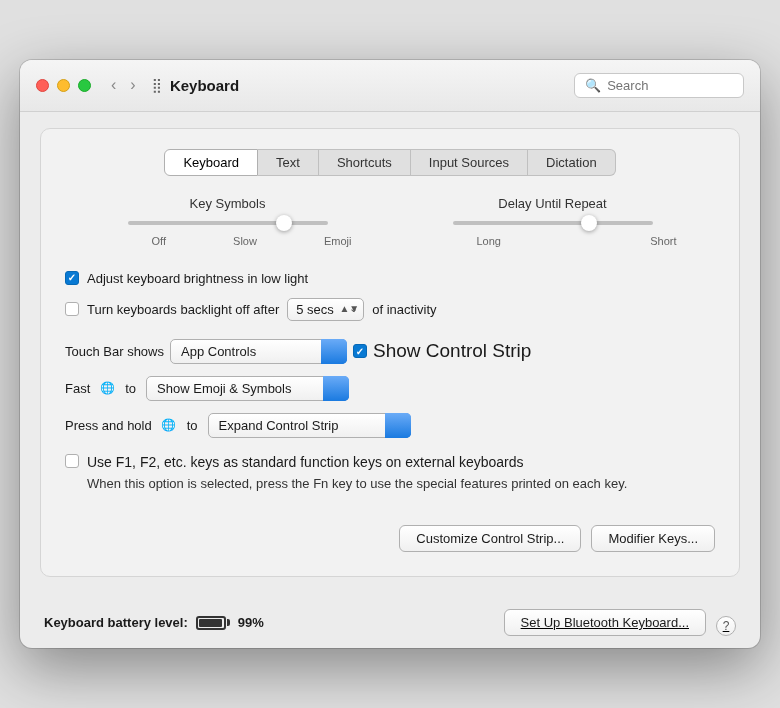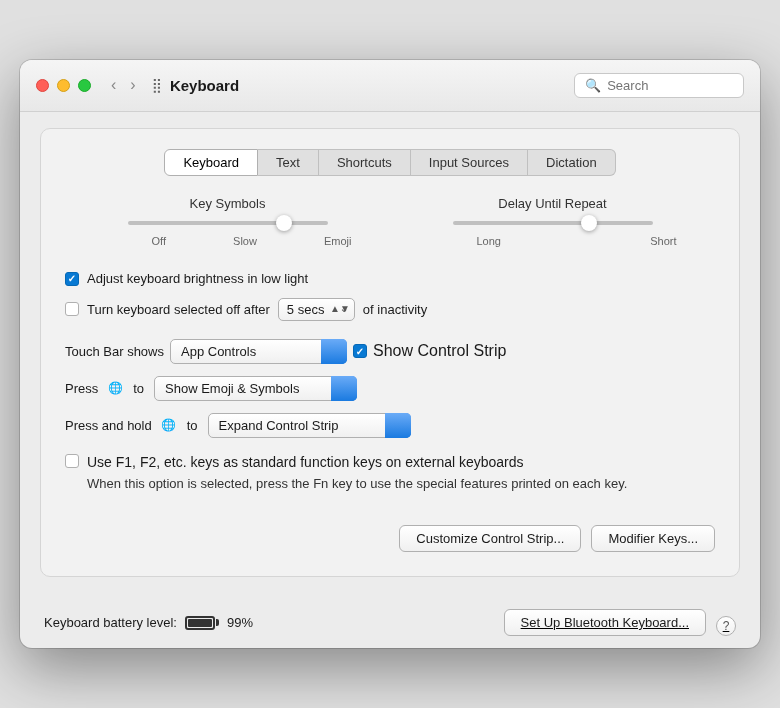--- a/index.html
+++ b/index.html
@@ -161,21 +161,21 @@
       display: flex;
       justify-content: space-between;
       width: 200px;
       font-size: 11px;
       color: #666;
       margin-left: 48px;
     }
     
     .checkbox-row {
       display: flex;
-      align-items: flex-end;
+      align-items: flex-start;
       gap: 8px;
       margin-bottom: 12px;
       font-size: 13px;
       color: #1a1a1a;
     }
     .checkbox {
       width: 14px;
       height: 14px;
       border-radius: 3px;
       border: 1px solid #b0b0b0;
@@ -284,21 +284,21 @@
       color: #1a1a1a;
       cursor: pointer;
       min-width: 160px;
       outline: none;
     }
     
     .show-cs-row {
       display: flex;
       align-items: center;
       gap: 6px;
-      font-size: 16px;
+      font-size: 19px;
       color: #1a1a1a;
     }
     
     .press-row {
       display: flex;
       align-items: center;
       gap: 10px;
       margin-bottom: 12px;
       font-size: 13px;
       color: #1a1a1a;
@@ -347,20 +347,21 @@
       align-items: center;
       justify-content: space-between;
       padding: 12px 24px;
     }
     .battery-row {
       display: flex;
       align-items: center;
       gap: 8px;
       font-size: 13px;
       color: #1a1a1a;
+      font-weight: bold;
     }
     .battery-icon {
       display: inline-flex;
       align-items: center;
       position: relative;
     }
     .battery-body {
       width: 30px;
       height: 14px;
       border: 2px solid #333;
@@ -464,21 +465,21 @@
         </div>
       </div>
 
       <div class="checkbox-row">
         <div class="checkbox checked"></div>
         <span>Adjust keyboard brightness in low light</span>
       </div>
 
       <div class="backlight-row">
         <div class="checkbox"></div>
-        <span>Turn keyboard selected off after</span>
+        <span>Turn keyboards backlight off after</span>
         <div class="select-wrapper">
           <select class="select-sm">
             <option>5 secs</option>
             <option>10 secs</option>
             <option>30 secs</option>
             <option>1 min</option>
             <option>5 min</option>
           </select>
           <span style="position:absolute;right:5px;top:50%;transform:translateY(-55%);font-size:10px;color:#555;pointer-events:none;">▲▼</span>
         </div>
@@ -497,21 +498,21 @@
           </select>
           <div class="select-arrow-blue">▲<br>▼</div>
         </div>
         <div class="show-cs-row">
           <div class="checkbox checked"></div>
           <span>Show Control Strip</span>
         </div>
       </div>
 
       <div class="press-row">
-        <span>Press</span>
+        <span>Fast</span>
         <span class="globe-icon">🌐</span>
         <span>to</span>
         <div class="select-wrapper-lg" style="position:relative;display:inline-block;">
           <select class="select-no-appearance" style="min-width:190px;">
             <option>Show Emoji &amp; Symbols</option>
             <option>Switch to Next Input Source</option>
             <option>Show Keyboard Viewer</option>
             <option>Do Nothing</option>
           </select>
           <div class="select-arrow-blue">▲<br>▼</div>

